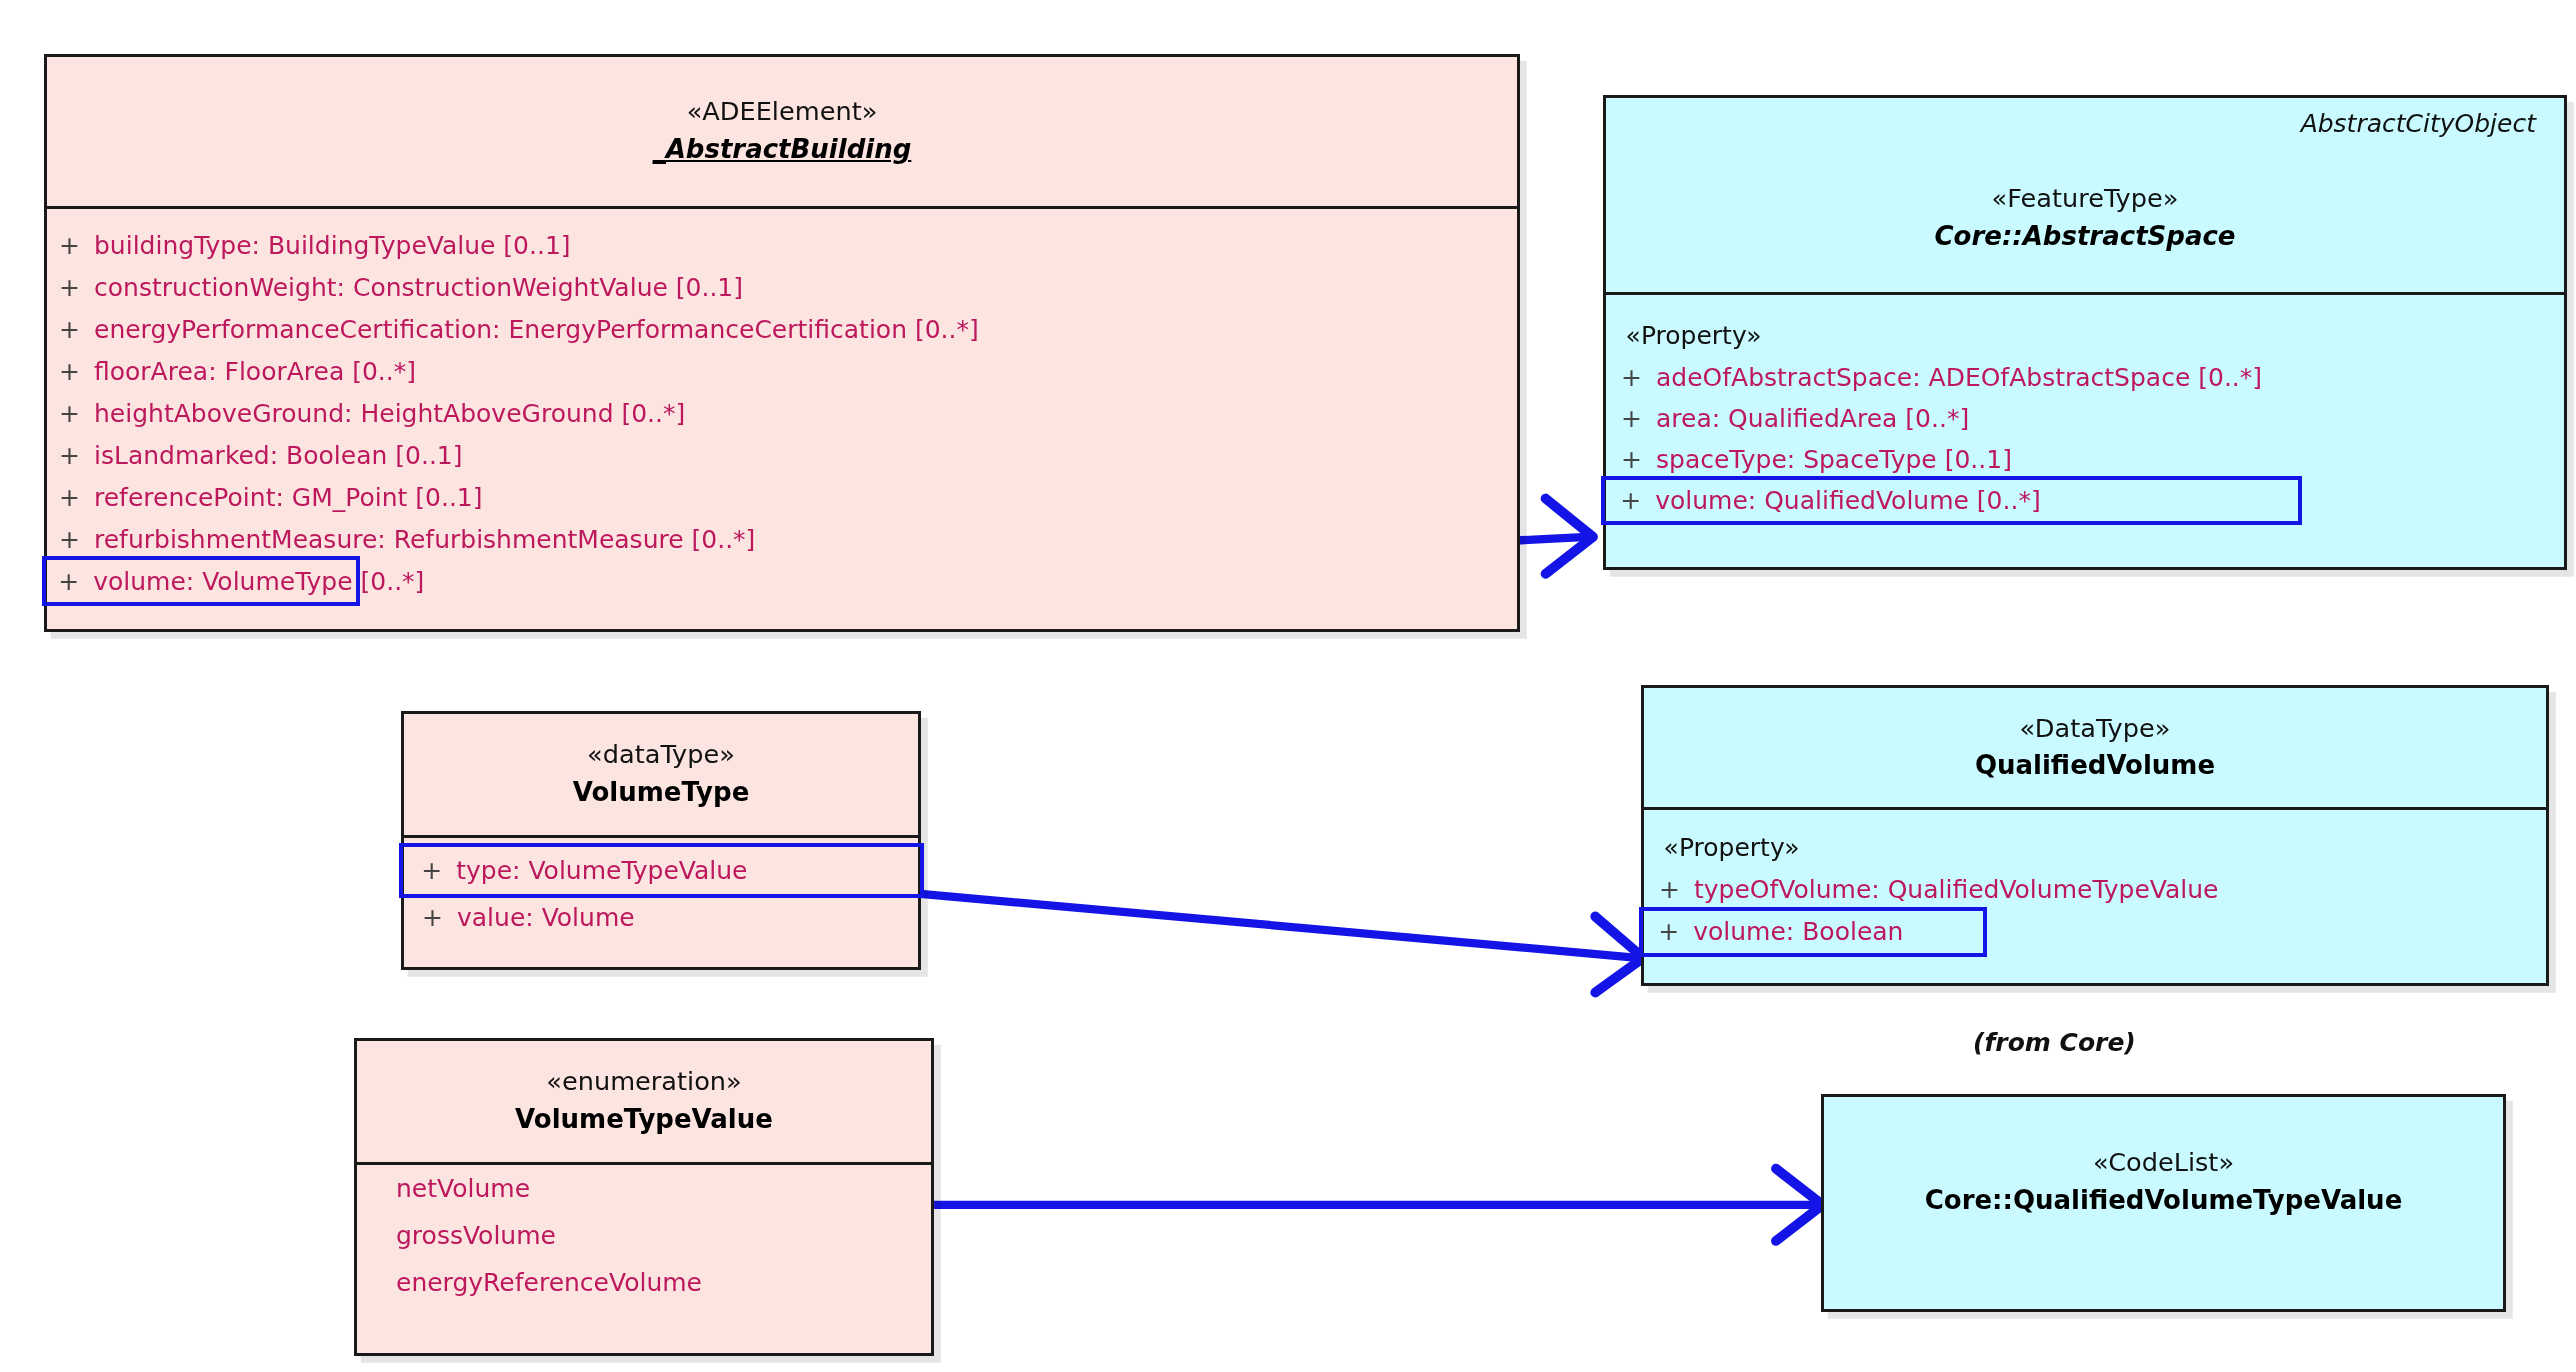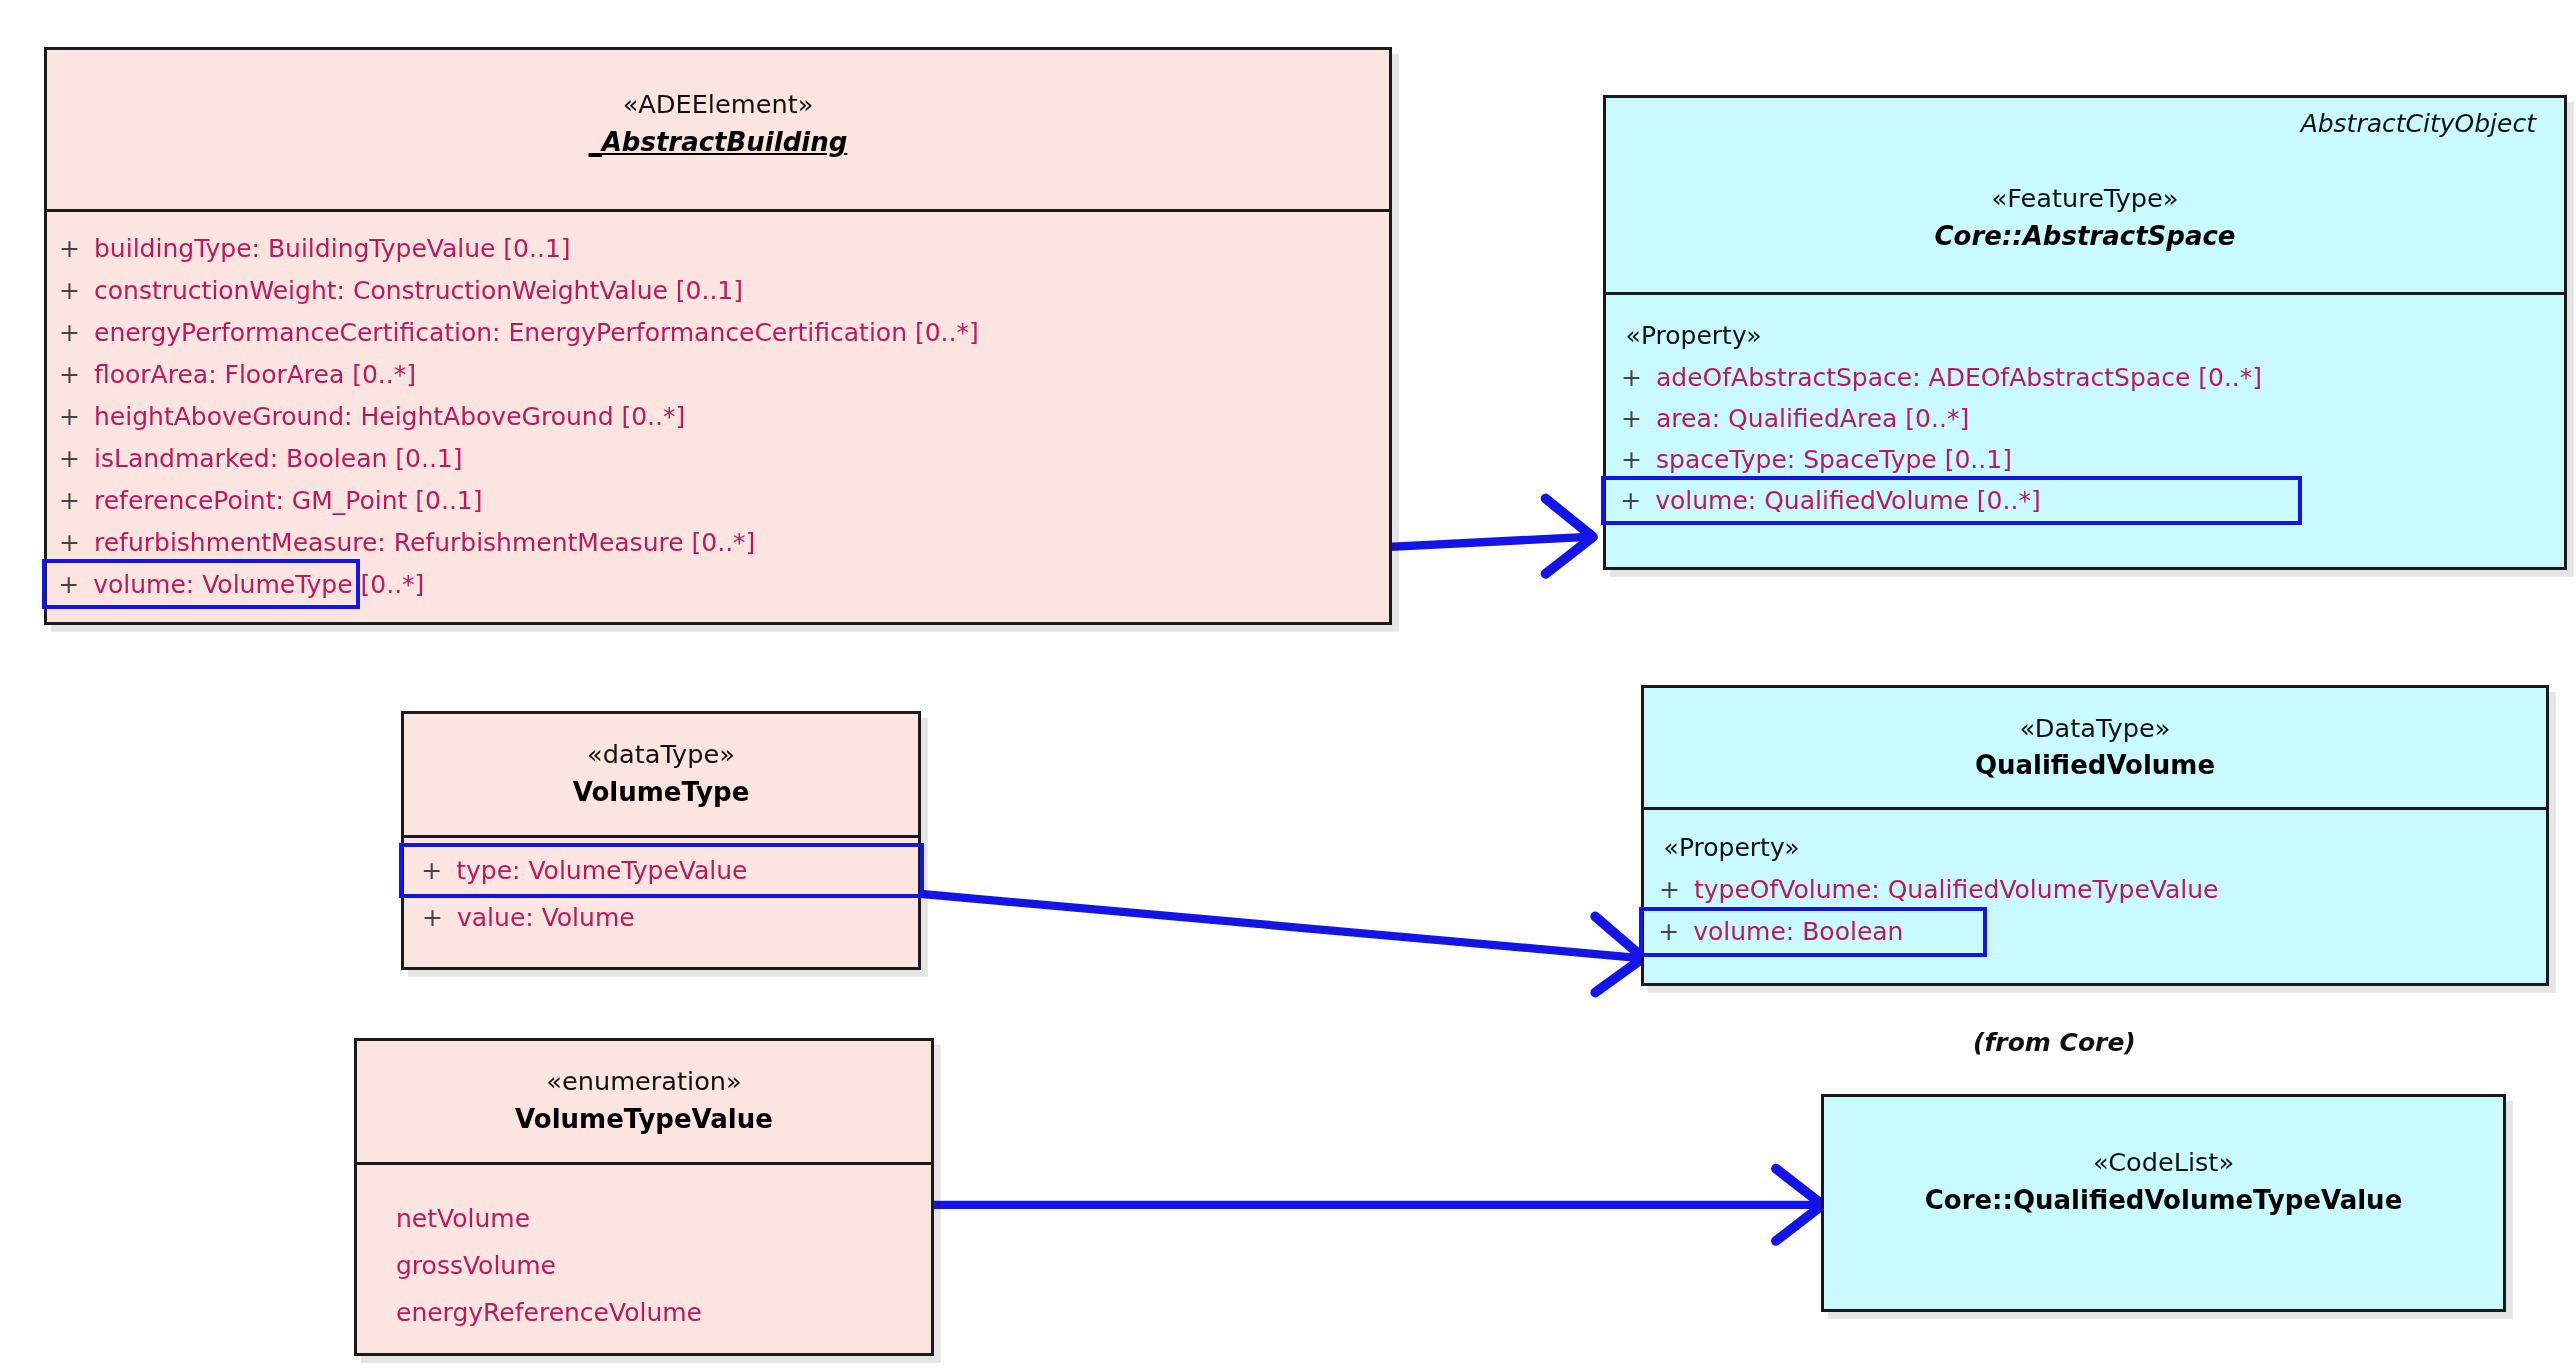--- a/index.html
+++ b/index.html
@@ -140,21 +140,21 @@
       <line x1="1222" y1="1187" x2="2174" y2="1272" stroke="#1414e6" stroke-width="11"></line>
       <polyline points="2118,1217 2182,1272 2118,1318" fill="none" stroke="#1414e6" stroke-width="13" stroke-linecap="round" stroke-linejoin="round"></polyline>
     </g>
 
     <g>
       <line x1="1240" y1="1600" x2="2415" y2="1600" stroke="#1414e6" stroke-width="11"></line>
       <polyline points="2358,1552 2420,1600 2358,1648" fill="none" stroke="#1414e6" stroke-width="13" stroke-linecap="round" stroke-linejoin="round"></polyline>
     </g>
   </svg>
 
-  <div class="uml-class pink" style="left:44px; top:47px; width:1348px; height:578px;gap:10px;">
+  <div class="uml-class pink" style="left:44px; top:54px; width:1476px; height:578px;">
     <div class="compartment header" style="height:149px;">
       <div class="stereotype">«ADEElement»</div>
       <div class="classname abstract" style="margin-top:7.5px;">_AbstractBuilding</div>
     </div>
     <div class="compartment divided attr-list" style="flex:1; padding-top:15px;">
       <div class="attr" style="height:42px; padding-left:12px;">
         <span class="vis">+</span>
         <span class="sig">buildingType: BuildingTypeValue [0..1]</span>
       </div>
       <div class="attr" style="height:42px; padding-left:12px;">
@@ -252,21 +252,21 @@
         <span class="sig">volume: Boolean</span>
       </div>
     </div>
   </div>
 
   <div class="uml-class pink" style="left:354px; top:1038px; width:580px; height:318px;">
     <div class="compartment header" style="height:121px;">
       <div class="stereotype">«enumeration»</div>
       <div class="classname" style="margin-top:7.5px;">VolumeTypeValue</div>
     </div>
-    <div class="compartment divided attr-list" style="flex:1; padding-top:30px;">
+    <div class="compartment divided attr-list" style="flex:1; ">
       <div class="attr no-vis" style="height:47px; padding-left:39px;">
         <span class="sig">netVolume</span>
       </div>
       <div class="attr no-vis" style="height:47px; padding-left:39px;">
         <span class="sig">grossVolume</span>
       </div>
       <div class="attr no-vis" style="height:47px; padding-left:39px;">
         <span class="sig">energyReferenceVolume</span>
       </div>
     </div>

